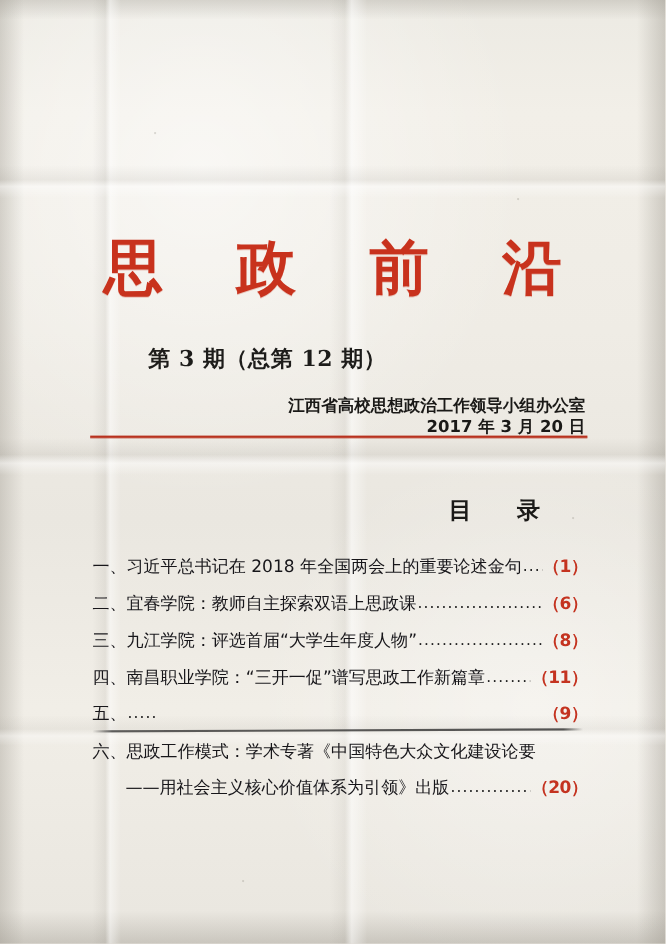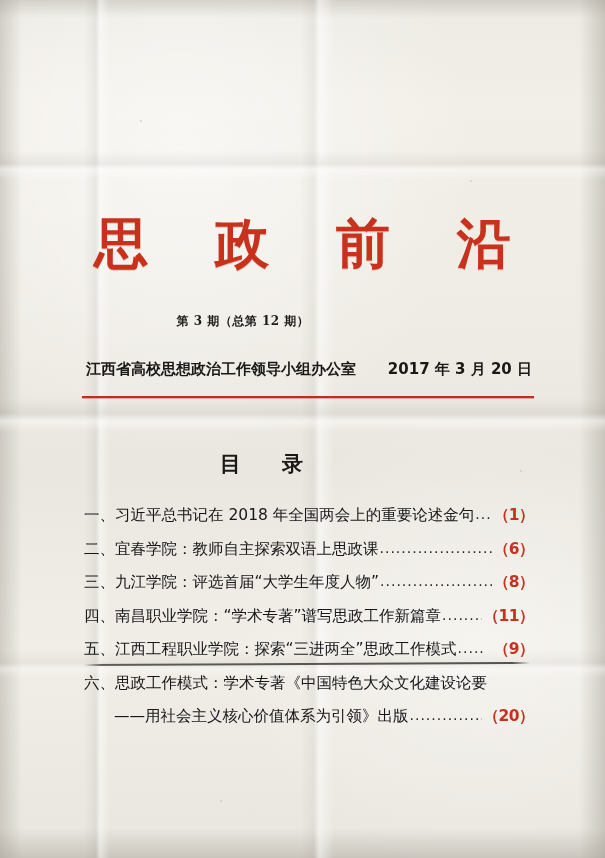--- a/index.html
+++ b/index.html
@@ -78,56 +78,57 @@
     letter-spacing: 24px;
     text-indent: 24px;
     text-shadow: 0 1px 0 rgba(200,50,29,0.25);
   }
   .issue-line {
     position: absolute;
     top: 313px;
     left: 0;
     width: 486px;
     text-align: center;
-    font-size: 12px;
+    font-size: 20px;
     font-weight: bold;
     color: #1d1c1a;
     letter-spacing: 0.5px;
     font-family: "DejaVu Serif", "Liberation Serif", serif;
   }
   .imprint {
     position: absolute;
     top: 360px;
     left: 86px;
     width: 446px;
     display: flex;
     justify-content: space-between;
     align-items: flex-end;
     font-size: 15px;
     font-weight: bold;
     color: #1a1917;
     font-family: "DejaVu Sans", "Liberation Sans", sans-serif;
+    flex-direction: column;
   }
   .imprint .org { letter-spacing: 0px; }
   .imprint .date { letter-spacing: 0px; }
   .rule {
     position: absolute;
     top: 396px;
     left: 82px;
     width: 452px;
     height: 2px;
     background: #b8321f;
     box-shadow: 0 1px 0 rgba(184,50,31,0.35);
   }
   .toc-title {
     position: absolute;
     top: 450px;
-    left: 11px;
+    left: 0;
     width: 501px;
-    text-align: center;
+    text-align: right;
     font-size: 21px;
     font-weight: bold;
     color: #1a1917;
     letter-spacing: 10px;
     text-indent: 10px;
     font-family: "DejaVu Serif", "Liberation Serif", serif;
   }
   .toc {
     position: absolute;
     top: 505px;
@@ -230,28 +231,27 @@
 
     <div class="toc-item">
       <span class="num">三、</span>
       <span class="txt">九江学院：评选首届“大学生年度人物”</span>
       <span class="dots">..............................</span>
       <span class="page-ref">（8）</span>
     </div>
 
     <div class="toc-item">
       <span class="num">四、</span>
-      <span class="txt">南昌职业学院：“学术专著”谱写思政工作新篇章</span>
+      <span class="txt">南昌职业学院：“三开一促”谱写思政工作新篇章</span>
       <span class="dots">...........</span>
       <span class="page-ref">（11）</span>
     </div>
 
     <div class="toc-item">
       <span class="num">五、</span>
-      <span class="txt">江西工程职业学院：探索“三进两全”思政工作模式</span>
       <span class="dots">.....</span>
       <span class="page-ref">（9）</span>
     </div>
 
     <div class="toc-item">
       <span class="num">六、</span>
       <span class="txt">思政工作模式：学术专著《中国特色大众文化建设论要</span>
       <span class="dots"></span>
       <span class="page-ref"></span>
     </div>

